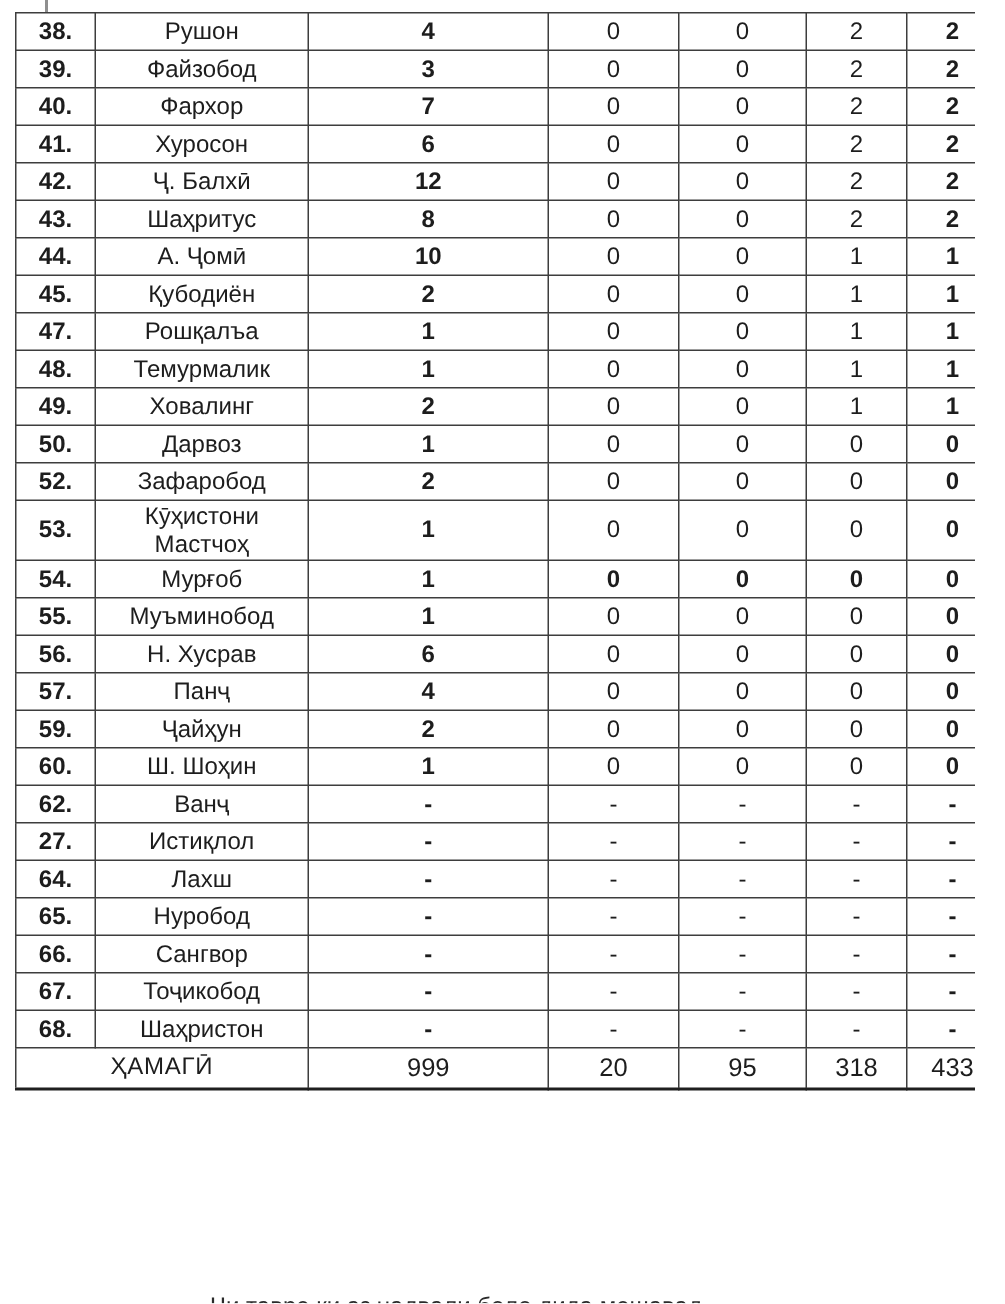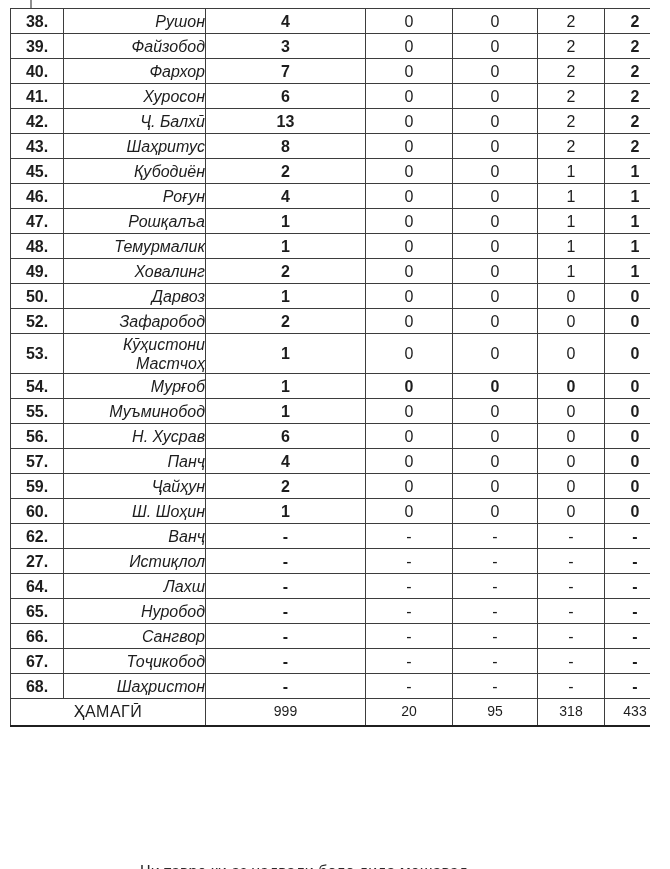--- a/index.html
+++ b/index.html
@@ -38,28 +38,28 @@
     vertical-align: middle;
     padding: 0;
     color: #1d1d1d;
     background: #ffffff;
   }
   table.data { border: 1px solid #2a2a2a; border-bottom: 2px solid #1f1f1f; }
   tr.row     { height: 25px; }
   tr.tall    { height: 40px; }
   tr.total   { height: 27px; }
   td.num  { text-align: center; font-weight: 700; }
-  td.name { text-align: right; padding-left: 8px; padding-right: 4px; font-style: italic; }
+  td.name { text-align: center; padding-left: 8px; padding-right: 4px; }
   td.val  { text-align: center; }
   td.c1   { font-weight: 700; font-size: 17px; }
   td.c5   { font-weight: 700; }
   tr.emphasis td.val { font-weight: 700; }
   tr.total td { font-weight: 400; }
   tr.total td.label { text-align: center; letter-spacing: 0.5px; }
-  tr.total td.val { font-size: 14px; }
+  tr.total td.val { font-size: 17px; }
   #footer-clip {
     position: absolute;
     left: 0; top: 863px;
     width: 670px; height: 6px;
     overflow: hidden;
   }
   #footer-clip .line {
     position: absolute;
     left: 140px; top: 0;
     width: 530px;
@@ -118,48 +118,48 @@
           <td class="name">Хуросон</td>
           <td class="val c1">6</td>
           <td class="val c2">0</td>
           <td class="val c3">0</td>
           <td class="val c4">2</td>
           <td class="val c5">2</td>
         </tr>
         <tr class="row">
           <td class="num">42.</td>
           <td class="name">Ҷ. Балхӣ</td>
-          <td class="val c1">13</td>
+          <td class="val c1">12</td>
           <td class="val c2">0</td>
           <td class="val c3">0</td>
           <td class="val c4">2</td>
           <td class="val c5">2</td>
         </tr>
         <tr class="row">
           <td class="num">43.</td>
           <td class="name">Шаҳритус</td>
           <td class="val c1">8</td>
           <td class="val c2">0</td>
           <td class="val c3">0</td>
           <td class="val c4">2</td>
           <td class="val c5">2</td>
         </tr>
         <tr class="row">
+          <td class="num">44.</td>
+          <td class="name">А. Ҷомӣ</td>
+          <td class="val c1">10</td>
+          <td class="val c2">0</td>
+          <td class="val c3">0</td>
+          <td class="val c4">1</td>
+          <td class="val c5">1</td>
+        </tr>
+        <tr class="row">
           <td class="num">45.</td>
           <td class="name">Қубодиён</td>
           <td class="val c1">2</td>
-          <td class="val c2">0</td>
-          <td class="val c3">0</td>
-          <td class="val c4">1</td>
-          <td class="val c5">1</td>
-        </tr>
-        <tr class="row">
-          <td class="num">46.</td>
-          <td class="name">Роғун</td>
-          <td class="val c1">4</td>
           <td class="val c2">0</td>
           <td class="val c3">0</td>
           <td class="val c4">1</td>
           <td class="val c5">1</td>
         </tr>
         <tr class="row">
           <td class="num">47.</td>
           <td class="name">Рошқалъа</td>
           <td class="val c1">1</td>
           <td class="val c2">0</td>

